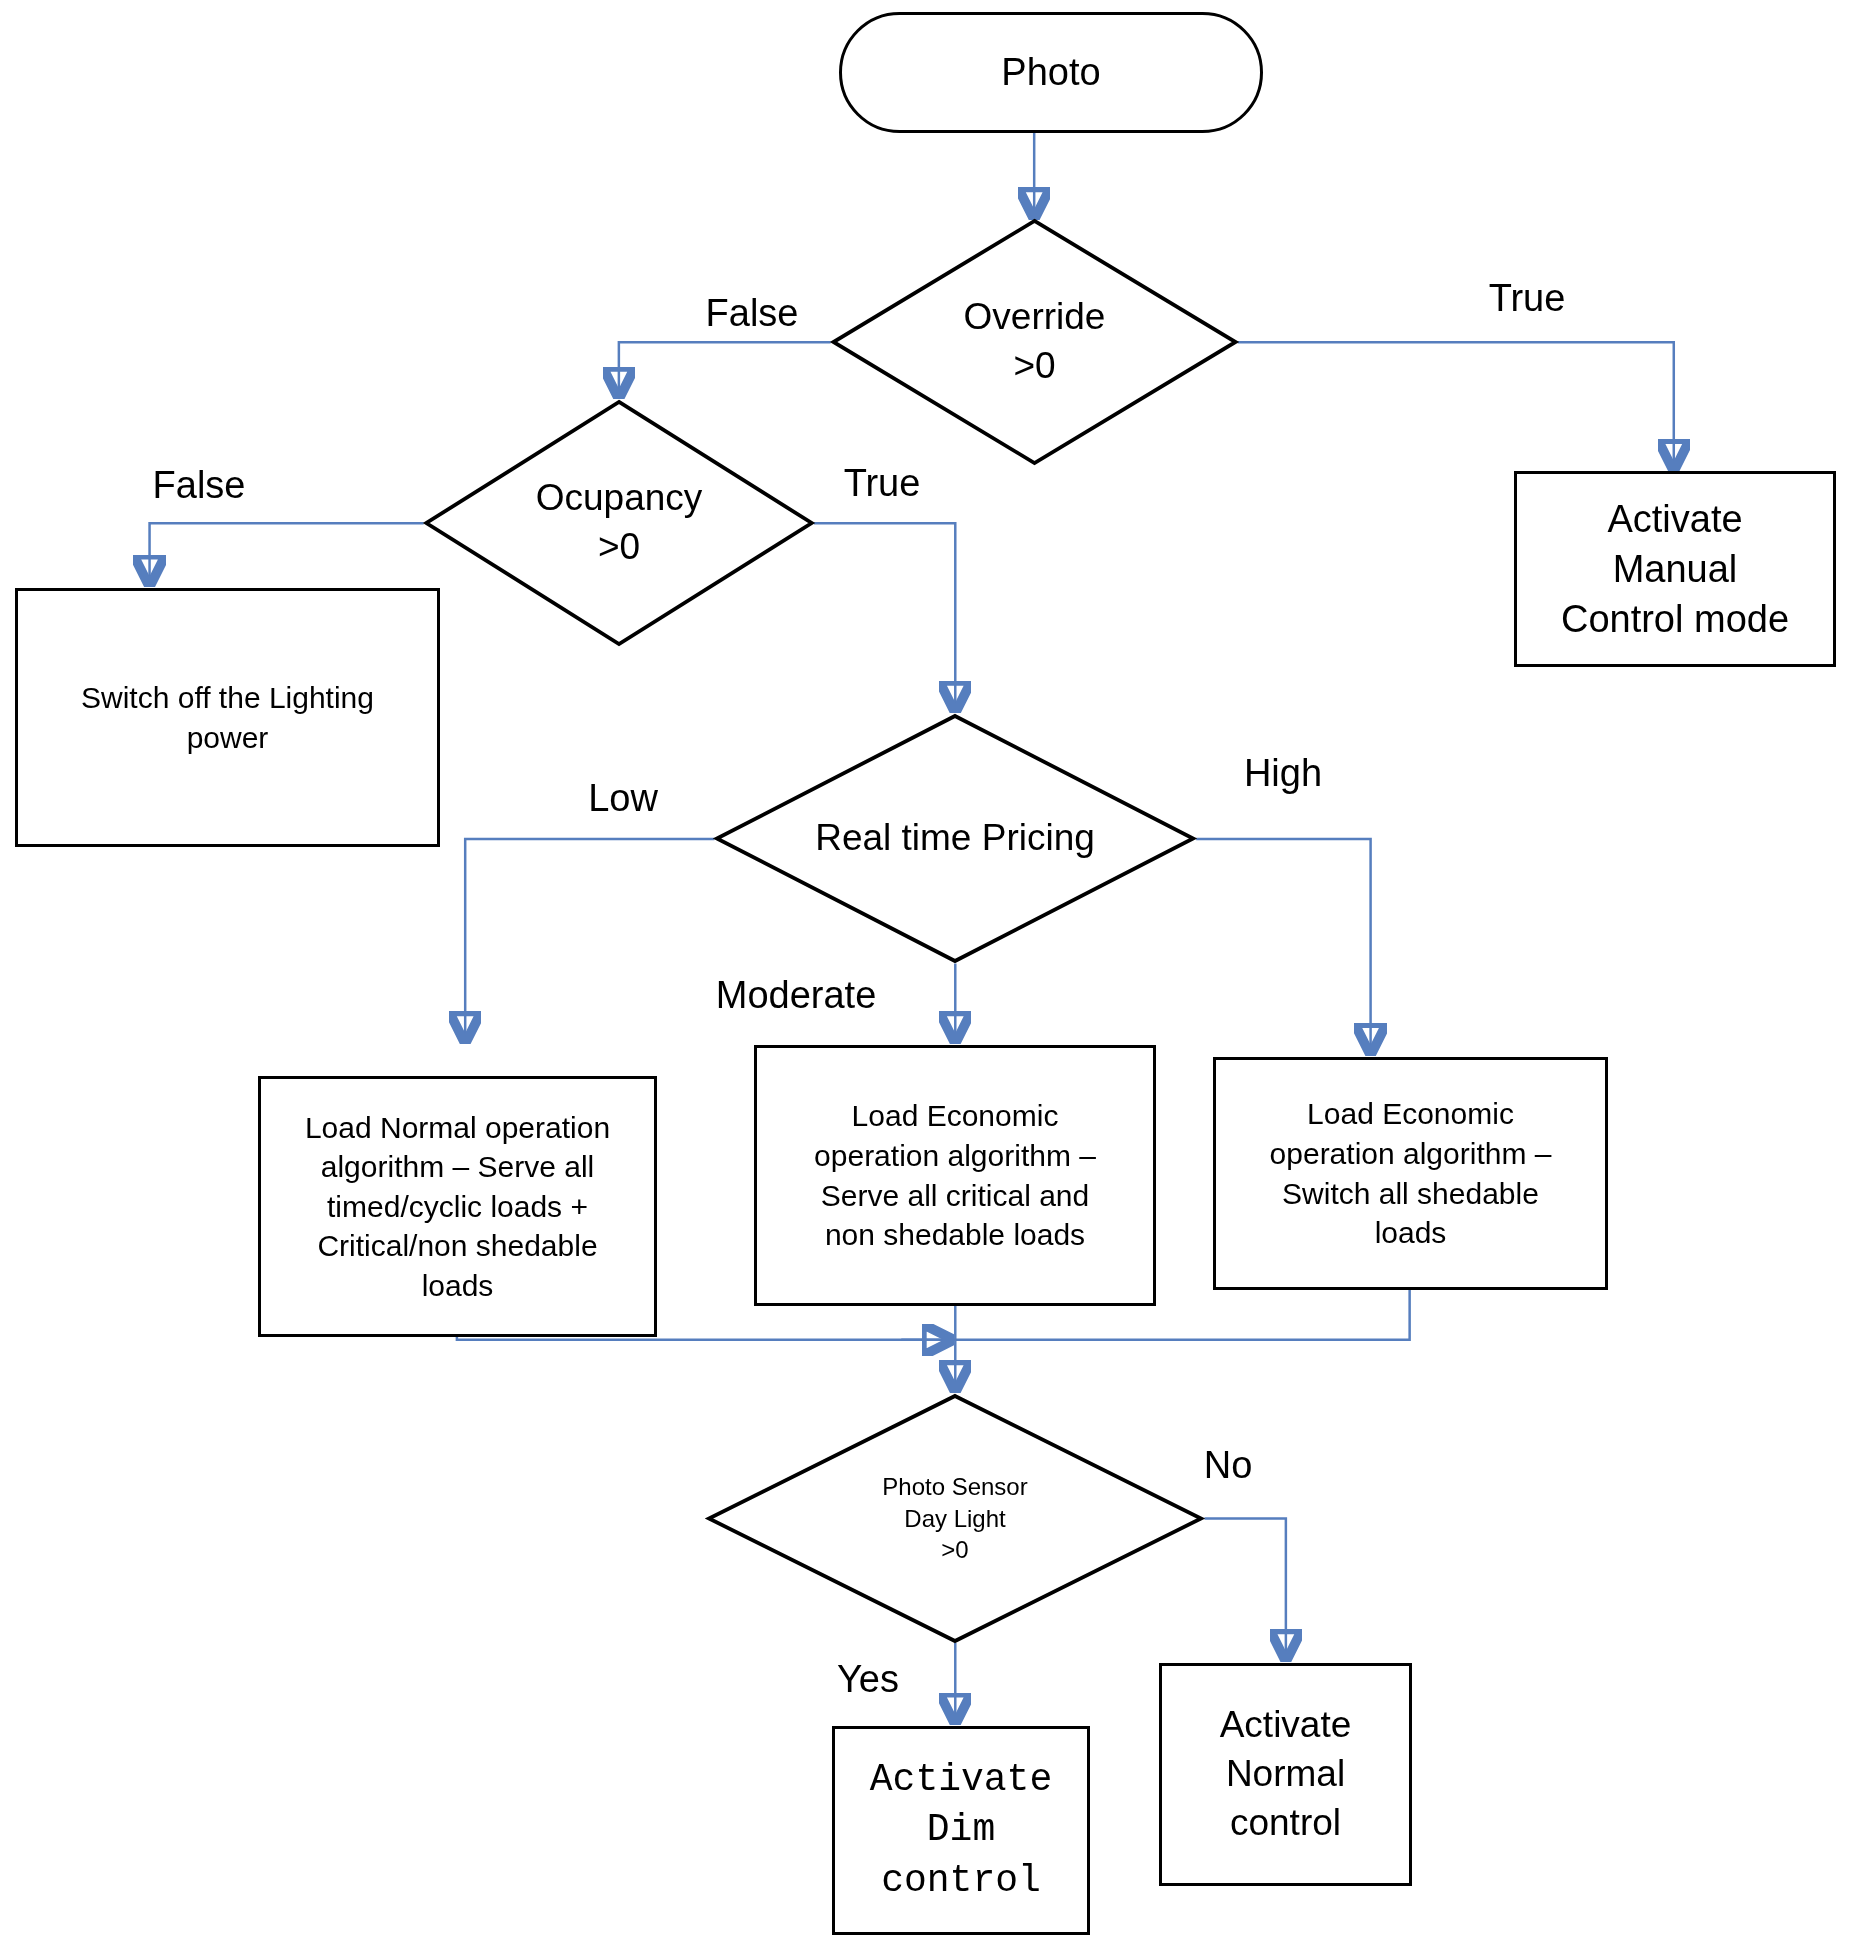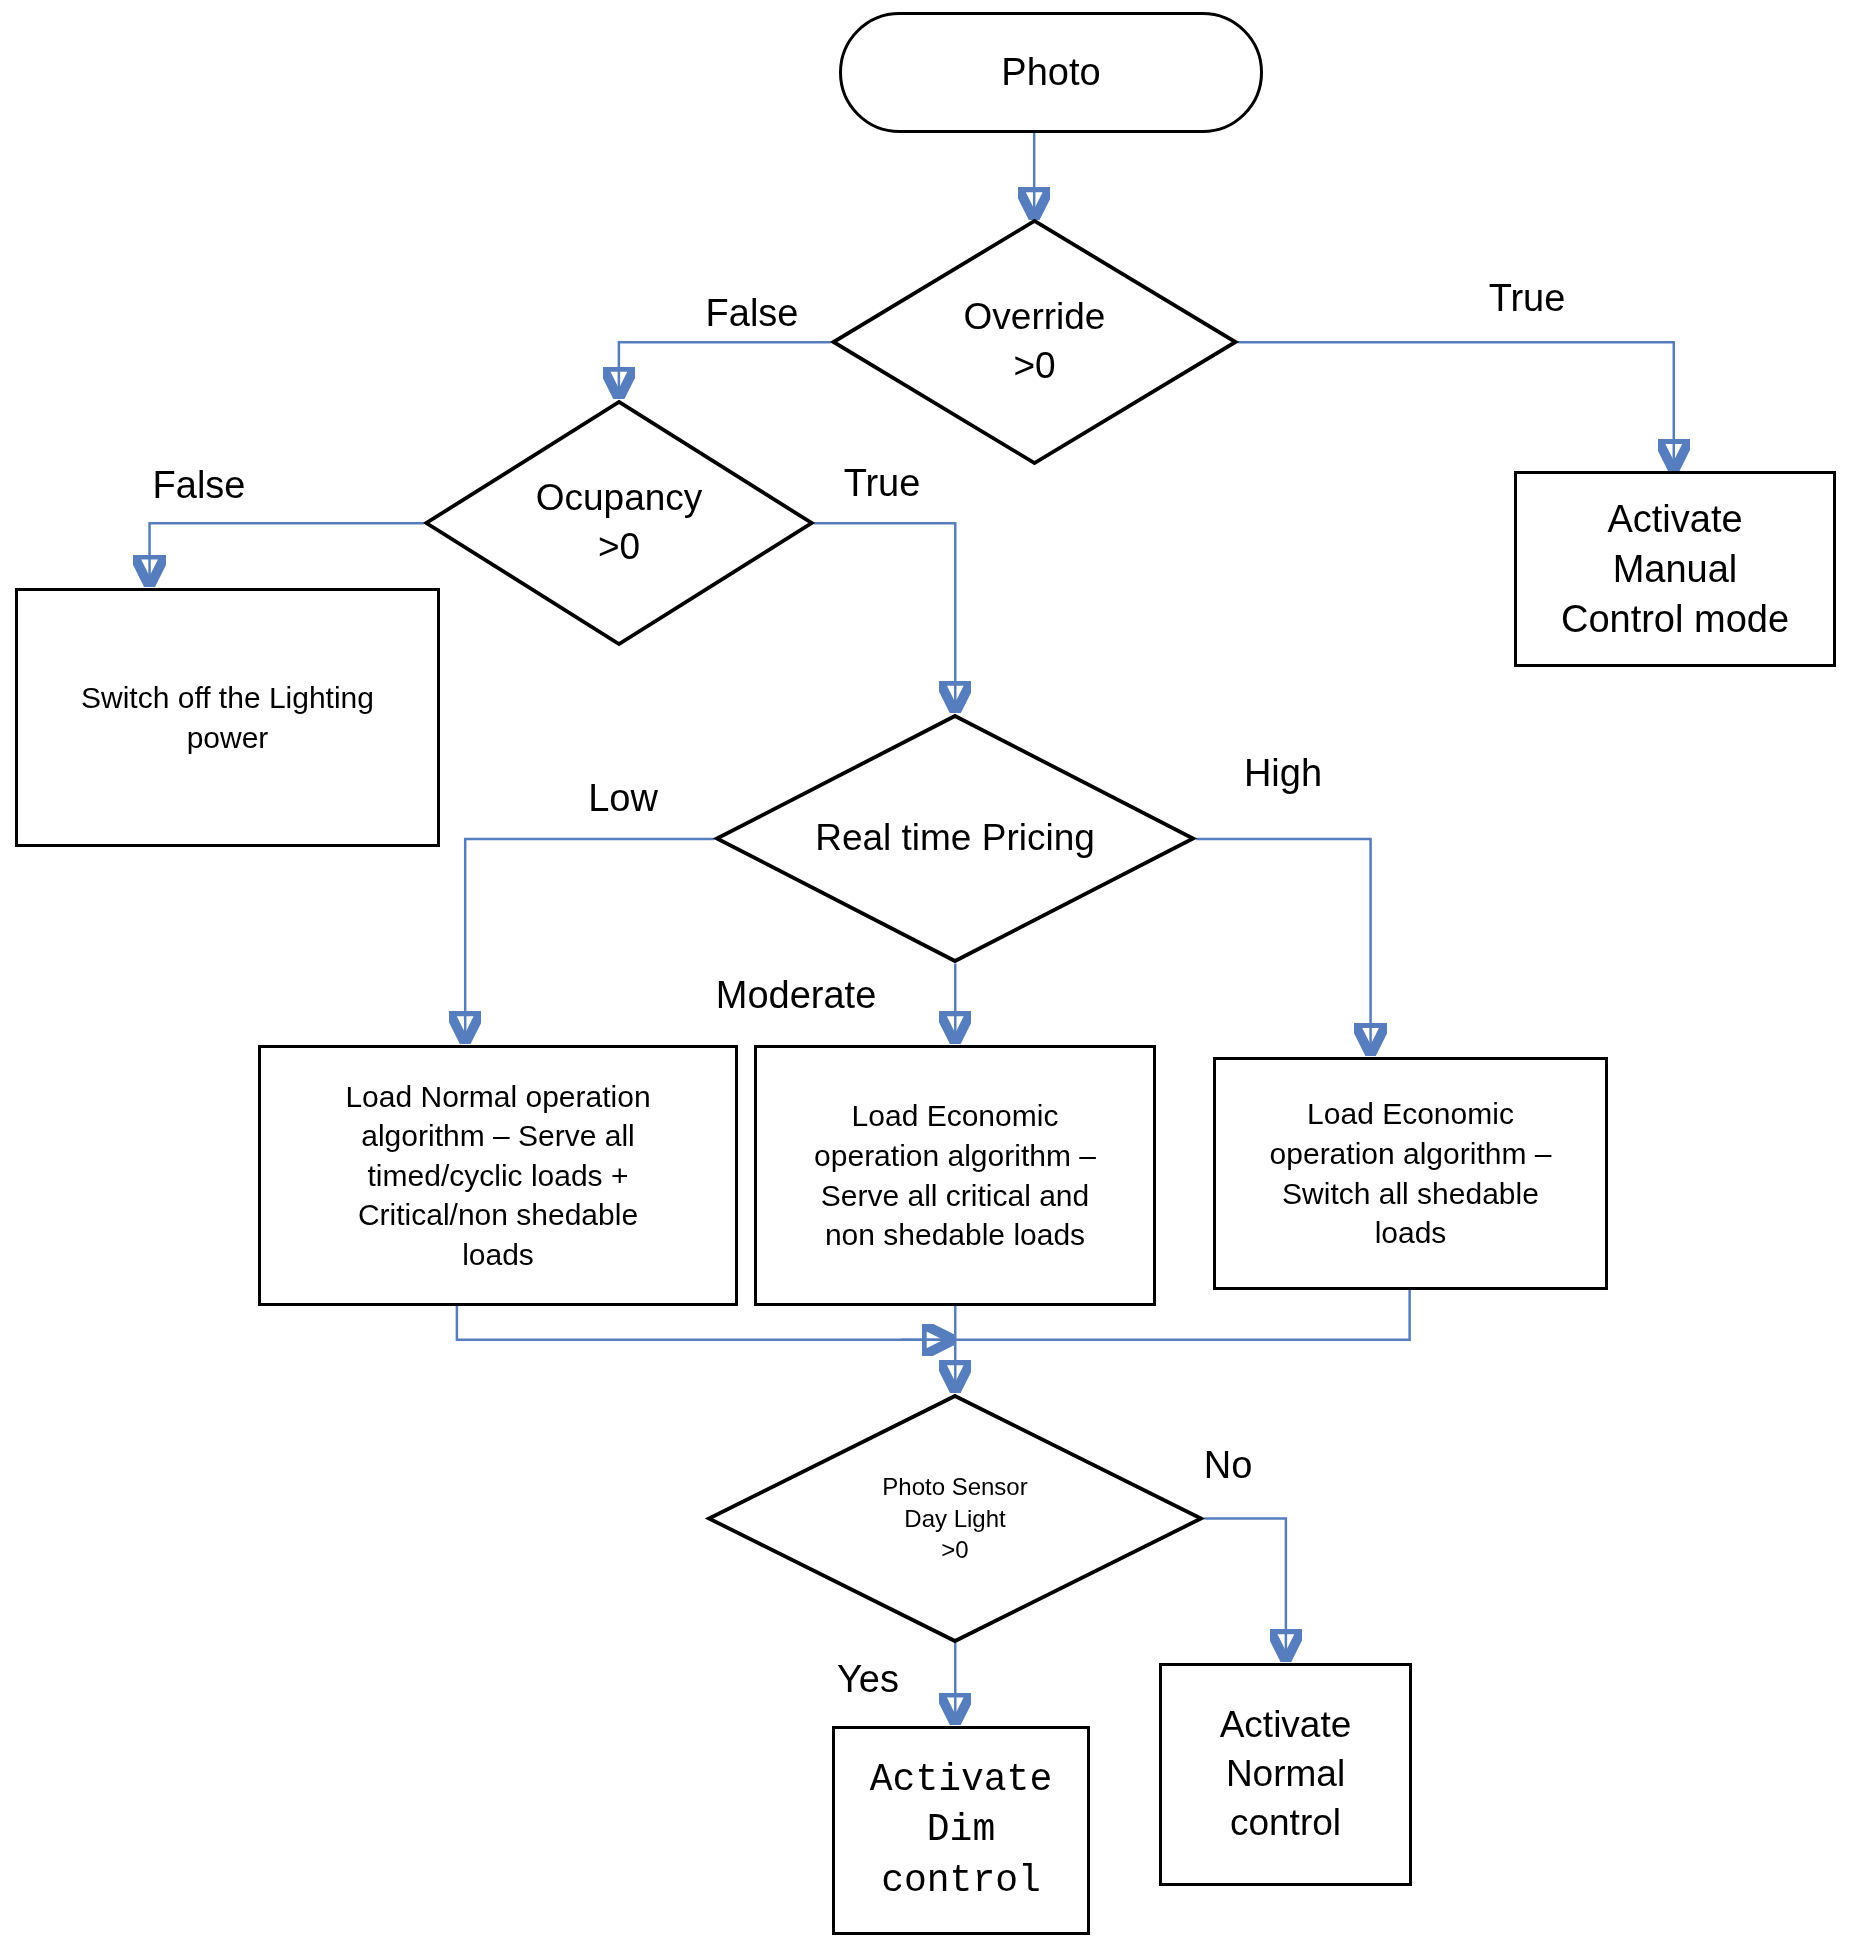--- a/index.html
+++ b/index.html
@@ -90,21 +90,21 @@
 power</div>
   </div>
 
   <div class="diamond" style="left:714px;top:714px;width:482px;height:249px;">
     <svg viewBox="0 0 100 100" preserveAspectRatio="none">
       <polygon points="50,0.8 99.4,50 50,99.2 0.6,50"></polygon>
     </svg>
     <div class="label fs44">Real time Pricing</div>
   </div>
 
-  <div class="box" style="left:258px;top:1045px;width:480px;height:261px;">
+  <div class="box" style="left:258px;top:1076px;width:399px;height:261px;">
     <div class="label fs36">Load Normal  operation
 algorithm – Serve all
 timed/cyclic loads +
 Critical/non shedable
 loads</div>
   </div>
 
   <div class="box" style="left:754px;top:1045px;width:402px;height:261px;">
     <div class="label fs36">Load Economic
 operation algorithm –

